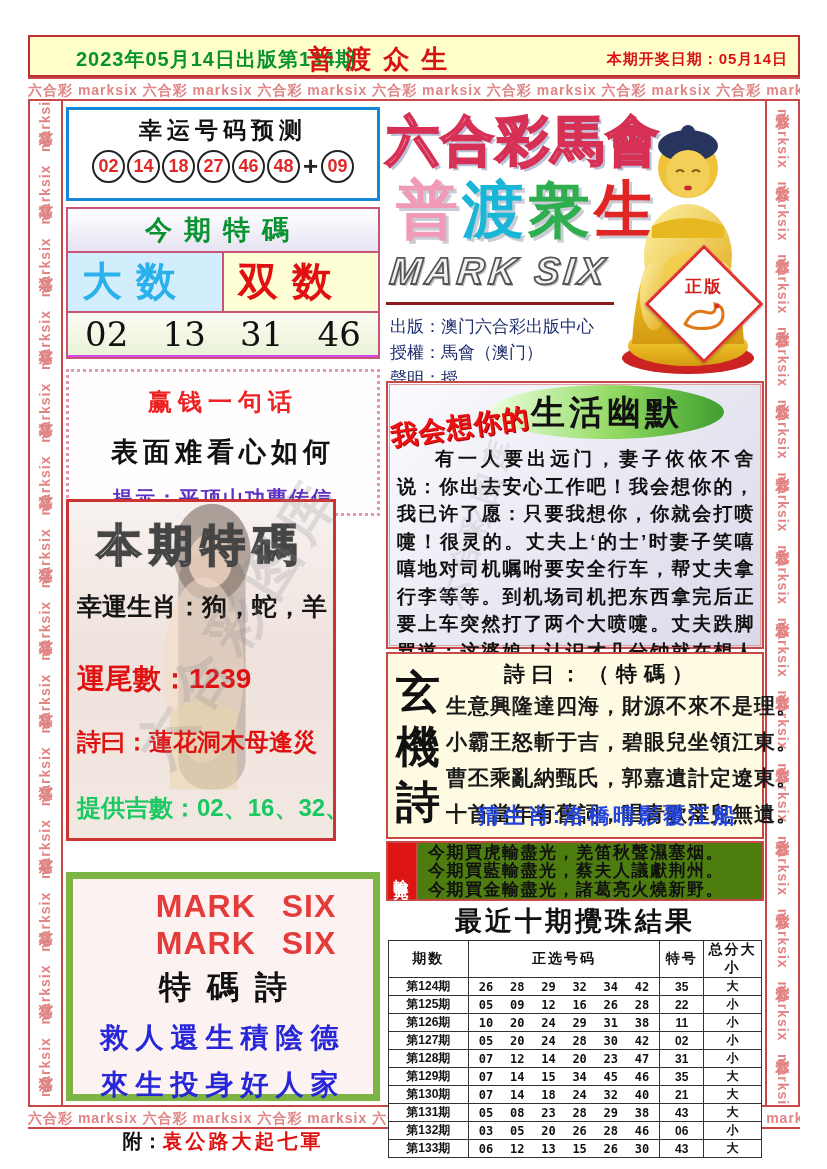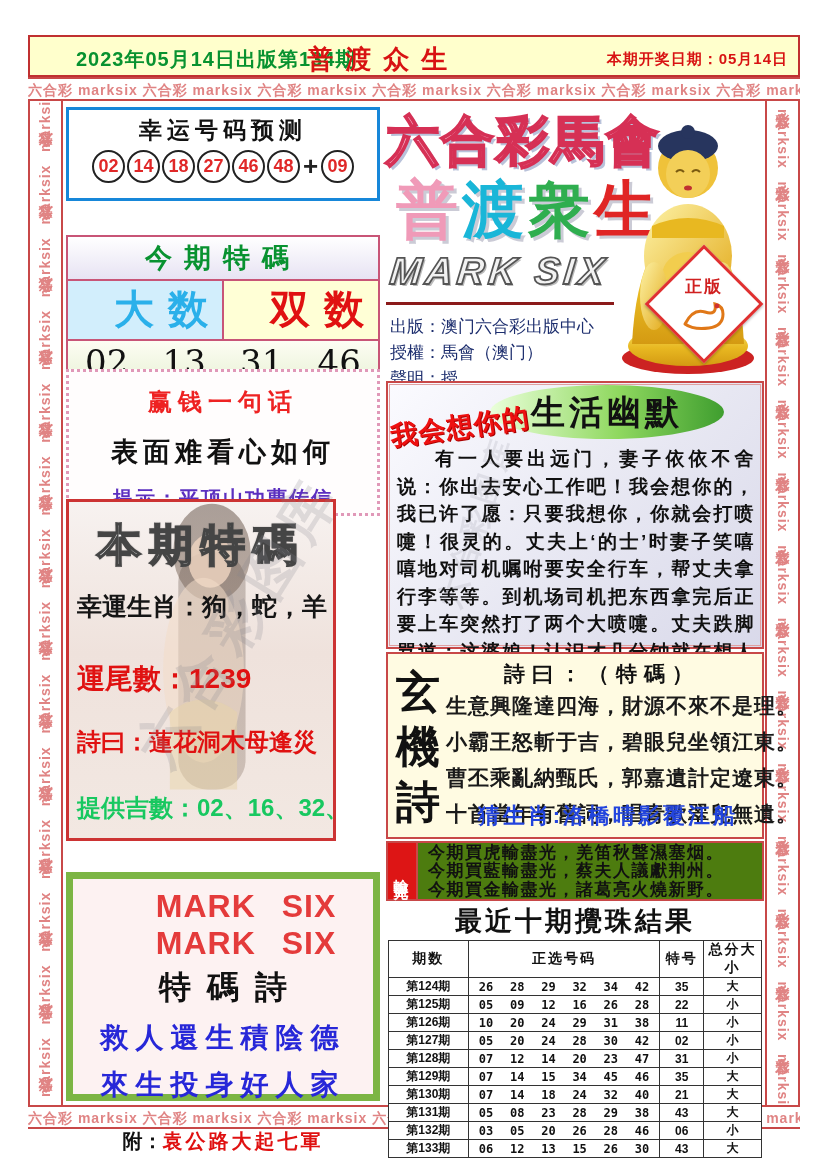--- a/index.html
+++ b/index.html
@@ -32,25 +32,25 @@
   
   .box-lucky { position:absolute; left:66px; top:107px; width:314px; height:94px;
     border:3px solid #1787d9; background:#fff; text-align:center; }
   .lucky-title { margin-top:5px; font-size:23px; font-weight:bold; color:#111; letter-spacing:5px; }
   .lucky-row { display:flex; justify-content:center; align-items:center; margin-top:4px; }
   .ball { width:33px; height:33px; border:2px solid #222; border-radius:50%; color:#e02828;
     font-size:18px; font-weight:bold; line-height:29px; text-align:center; margin:0 1px; background:#fff; }
   .plus { font-size:26px; font-weight:bold; color:#222; margin:0 2px; }
 
   .box-special { position:absolute; left:66px; top:207px; width:314px; height:152px;
-    border:2px solid #c85577; background:#e5e5e5;margin-top:28px; }
+    border:2px solid #c85577; background:#d946ef; }
   .sp-title { height:44px; line-height:42px; text-align:center; font-size:27px; font-weight:bold;
     color:#089230; letter-spacing:12px; background:linear-gradient(#ffffff,#e7e3f3); border-bottom:2px solid #c85577; }
   .sp-cells { display:flex; height:58px; }
-  .sp-cell { flex:1; text-align:right; font-size:40px; font-weight:bold; line-height:56px; letter-spacing:14px; text-indent:14px; }
+  .sp-cell { flex:1; text-align:left; font-size:40px; font-weight:bold; line-height:56px; letter-spacing:14px; text-indent:14px; }
   .sp-big { background:#d2eefc; color:#2ab0ea; border-right:2px solid #c85577; }
   .sp-even { background:#ffffd6; color:#e01111; }
   .sp-nums { height:44px; border-top:2px solid #c85577; background:linear-gradient(#fdfdf3,#e9f2d7);
     display:flex; justify-content:space-around; align-items:center;
     font-family:"DejaVu Serif", serif; font-size:34px; color:#111; }
 
   .box-win { position:absolute; left:66px; top:369px; width:314px; height:147px;
     border:3px dotted #e098b8; background:#fffdfd; text-align:center; }
   .win-title { margin-top:14px; font-size:24px; font-weight:bold; color:#ee2222; letter-spacing:6px; }
   .win-line { margin-top:16px; font-size:27px; font-weight:bold; color:#111; letter-spacing:5px; }

